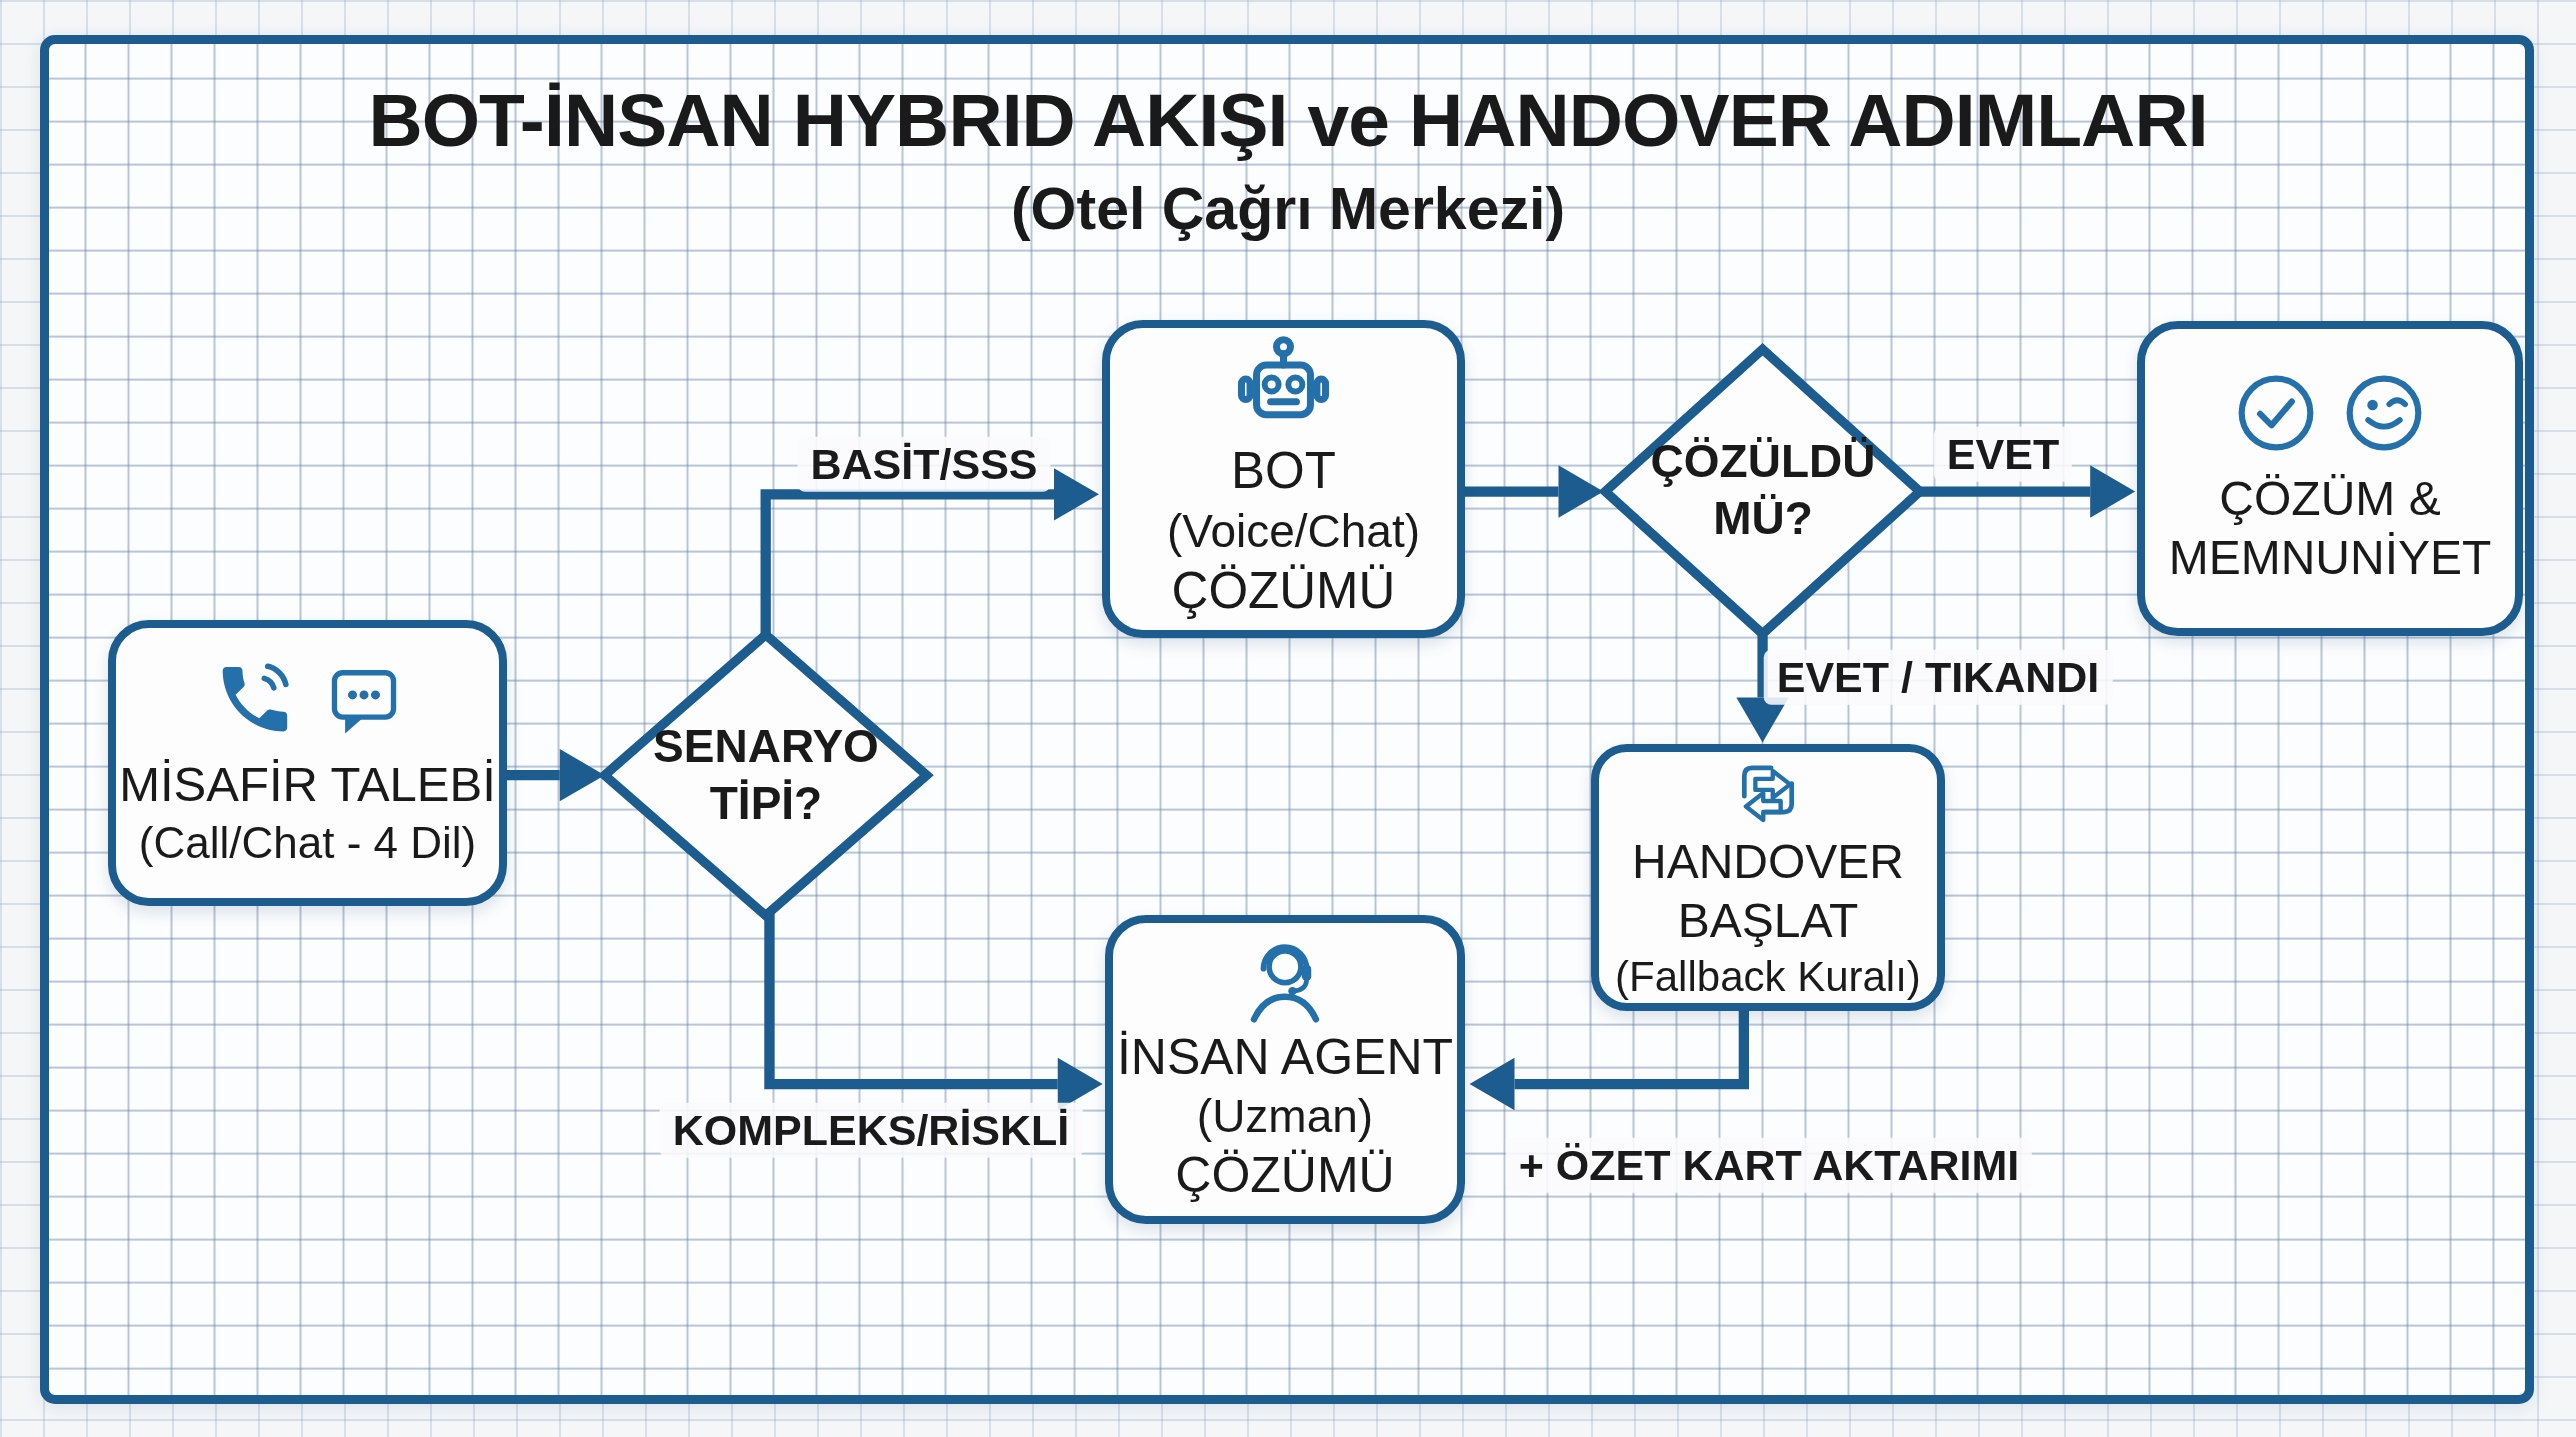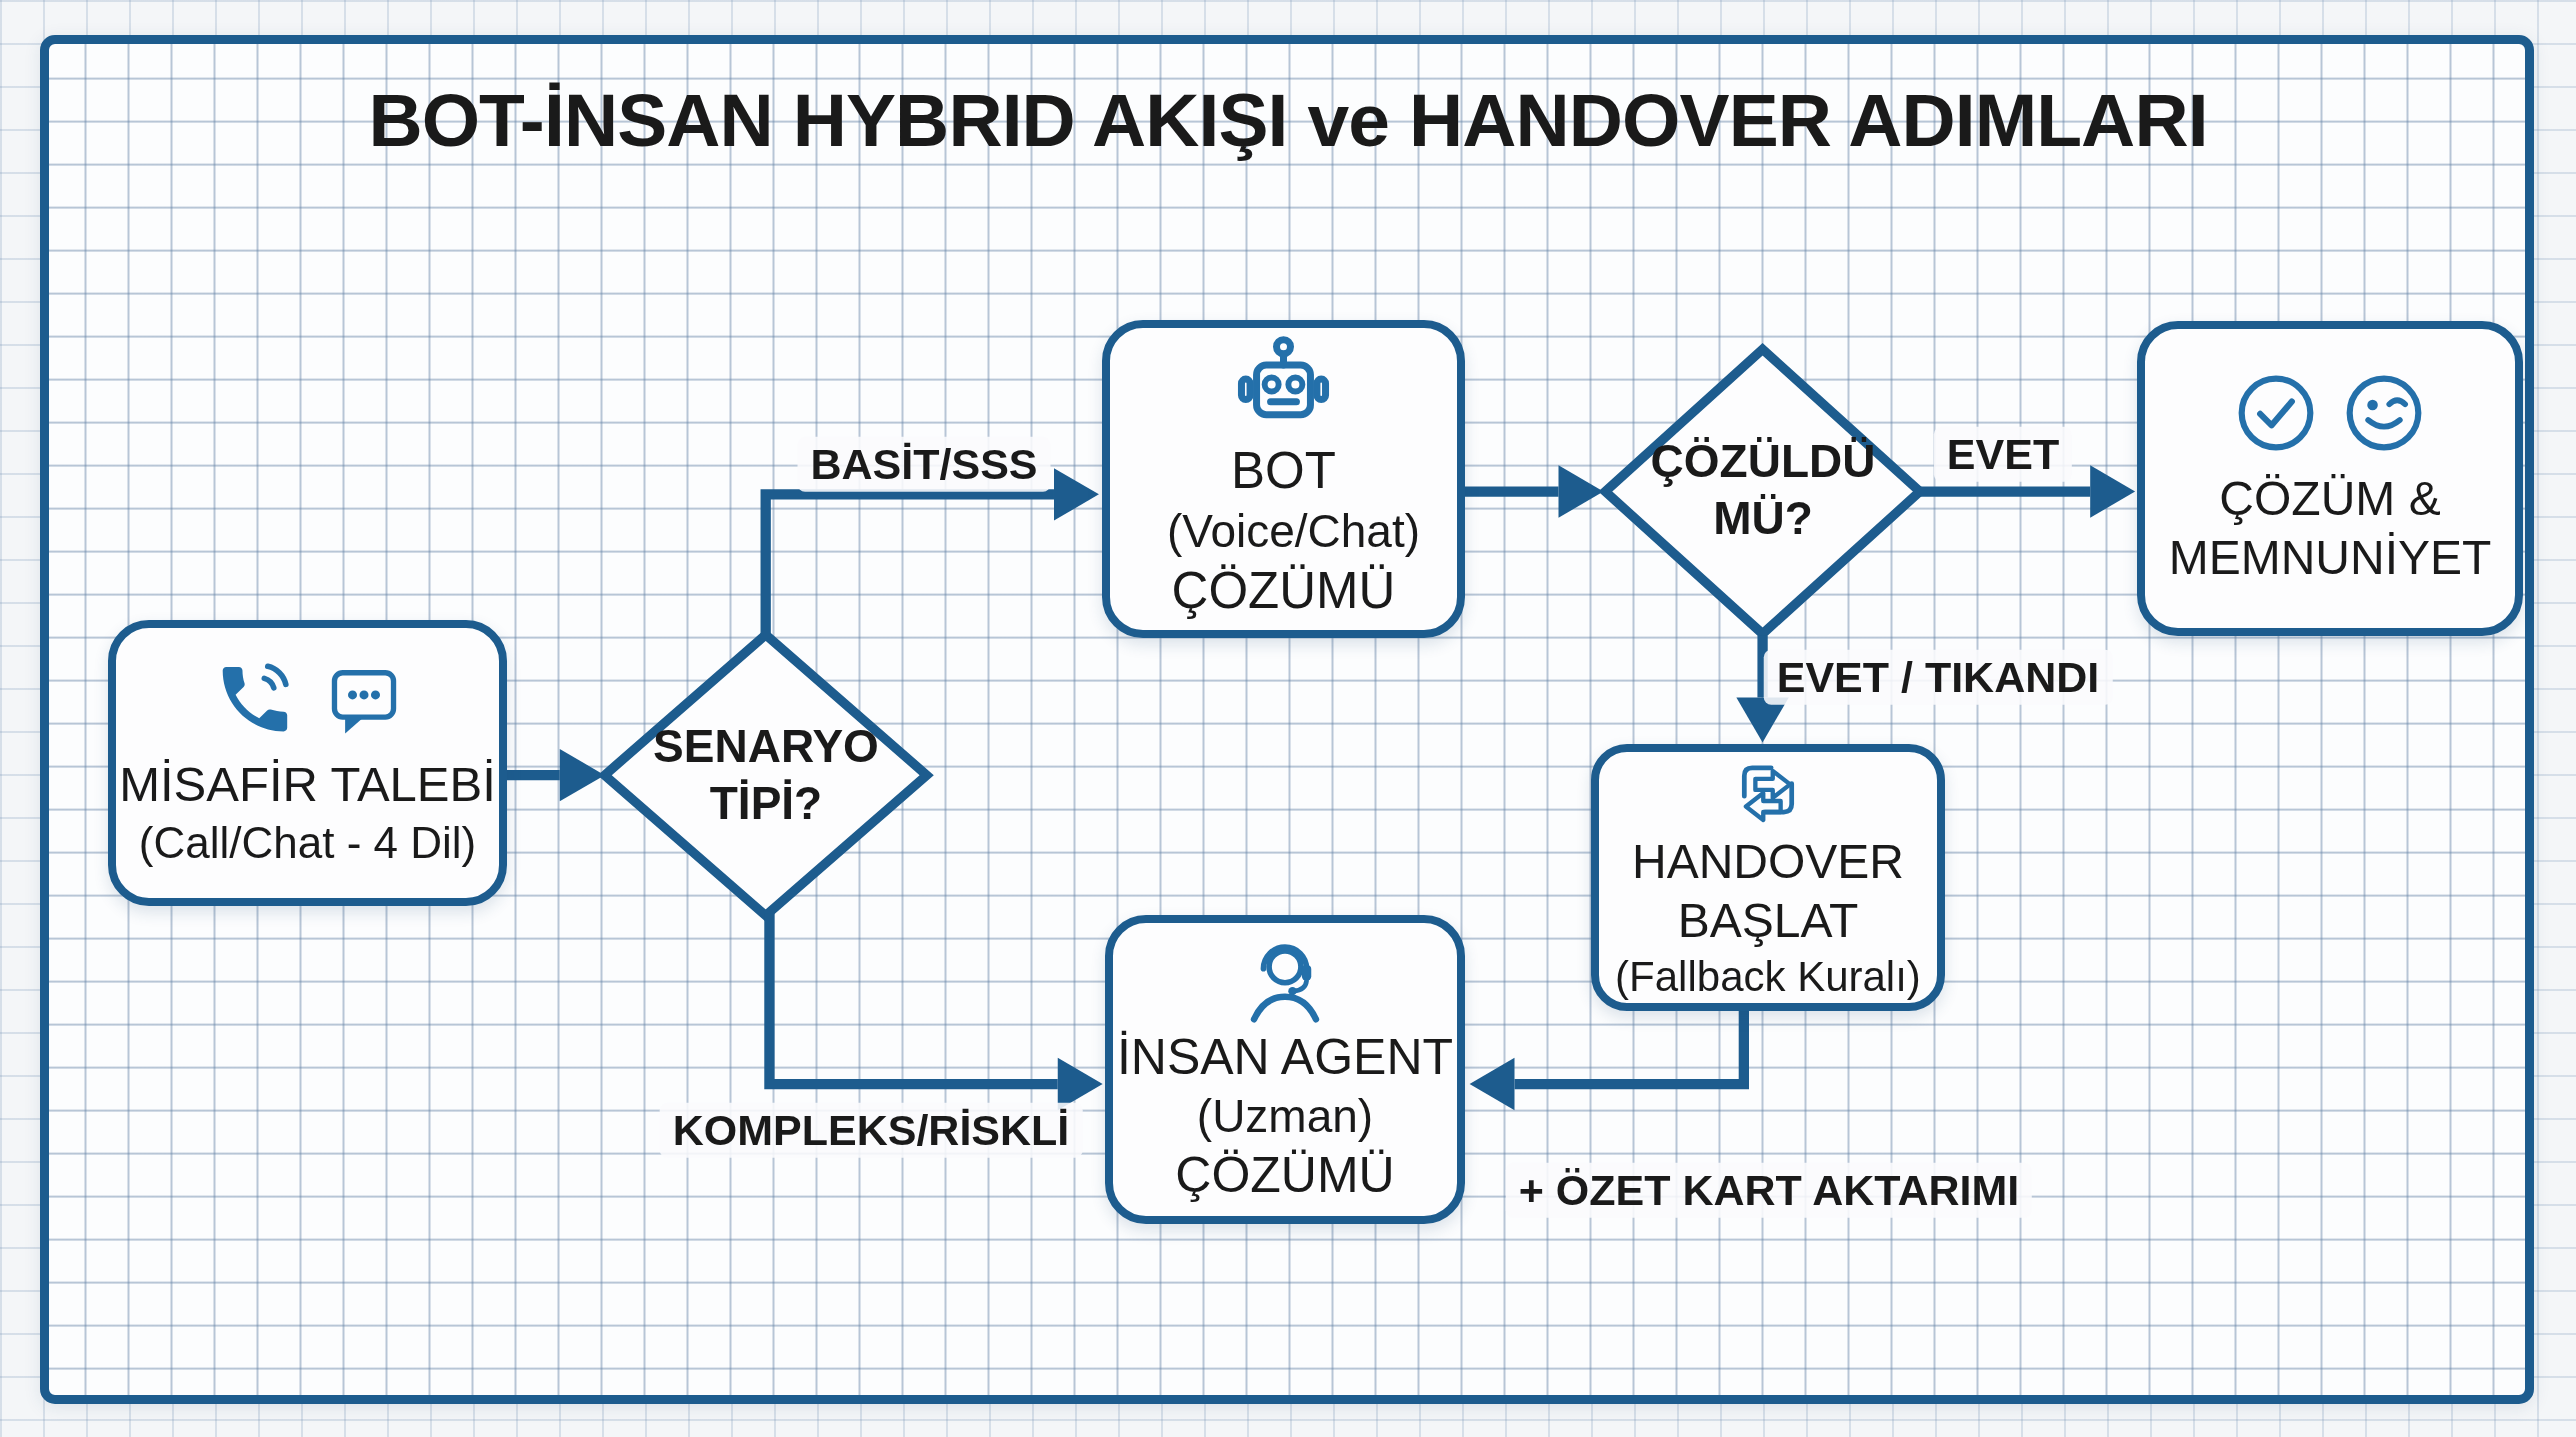--- a/index.html
+++ b/index.html
@@ -65,20 +65,21 @@
   .ic .s{stroke:var(--icon);fill:none;stroke-width:6.5;stroke-linecap:round;stroke-linejoin:round;}
   .ic .f{fill:var(--icon);stroke:none;}
 </style>
 </head>
 <body>
 
 <div class="frame"></div>
 
 <div class="titlewrap">
   <div class="title">BOT-İNSAN HYBRID AKIŞI ve HANDOVER ADIMLARI</div>
+  <div class="subtitle">(Otel Çağrı Merkezi)</div>
 </div>
 
 <svg class="wires" width="2576" height="1438" viewBox="0 0 2752 1536">
 
   <polygon class="dshape" points="646,828 818,678 990,828 818,978"></polygon>
   <polygon class="dshape" points="1715,525 1883,373 2051,525 1883,677"></polygon>
 
   <path class="wire" d="M498 828 H598"></path>
   <polygon class="head" points="598,800 646,828 598,856"></polygon>
 
@@ -182,14 +183,14 @@
   </svg>
   <div class="t-bold" style="font-size:50px;">İNSAN AGENT</div>
   <div class="t-reg" style="font-size:46px;">(Uzman)</div>
   <div class="t-bold" style="font-size:50px;">ÇÖZÜMÜ</div>
 </div>
 
 <div class="elabel" style="left:924px;top:464px;">BASİT/SSS</div>
 <div class="elabel" style="left:2003px;top:454px;">EVET</div>
 <div class="elabel" style="left:1938px;top:677px;">EVET / TIKANDI</div>
 <div class="elabel" style="left:871px;top:1130px;">KOMPLEKS/RİSKLİ</div>
-<div class="elabel" style="left:1769px;top:1165px;margin-top:25px;">+ ÖZET KART AKTARIMI</div>
+<div class="elabel" style="left:1769px;top:1165px;">+ ÖZET KART AKTARIMI</div>
 
 
 </body></html>

